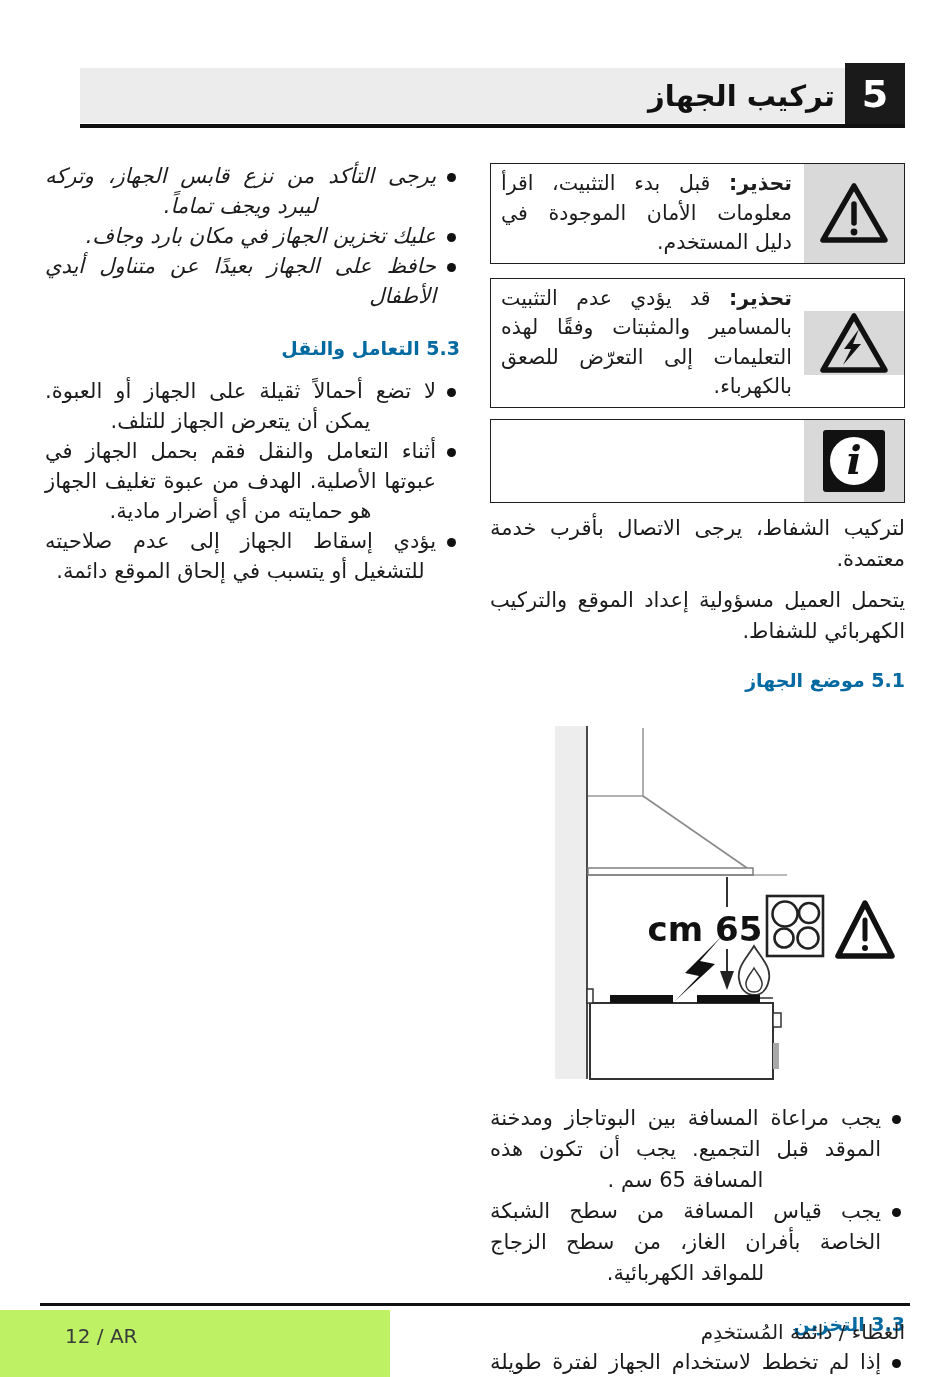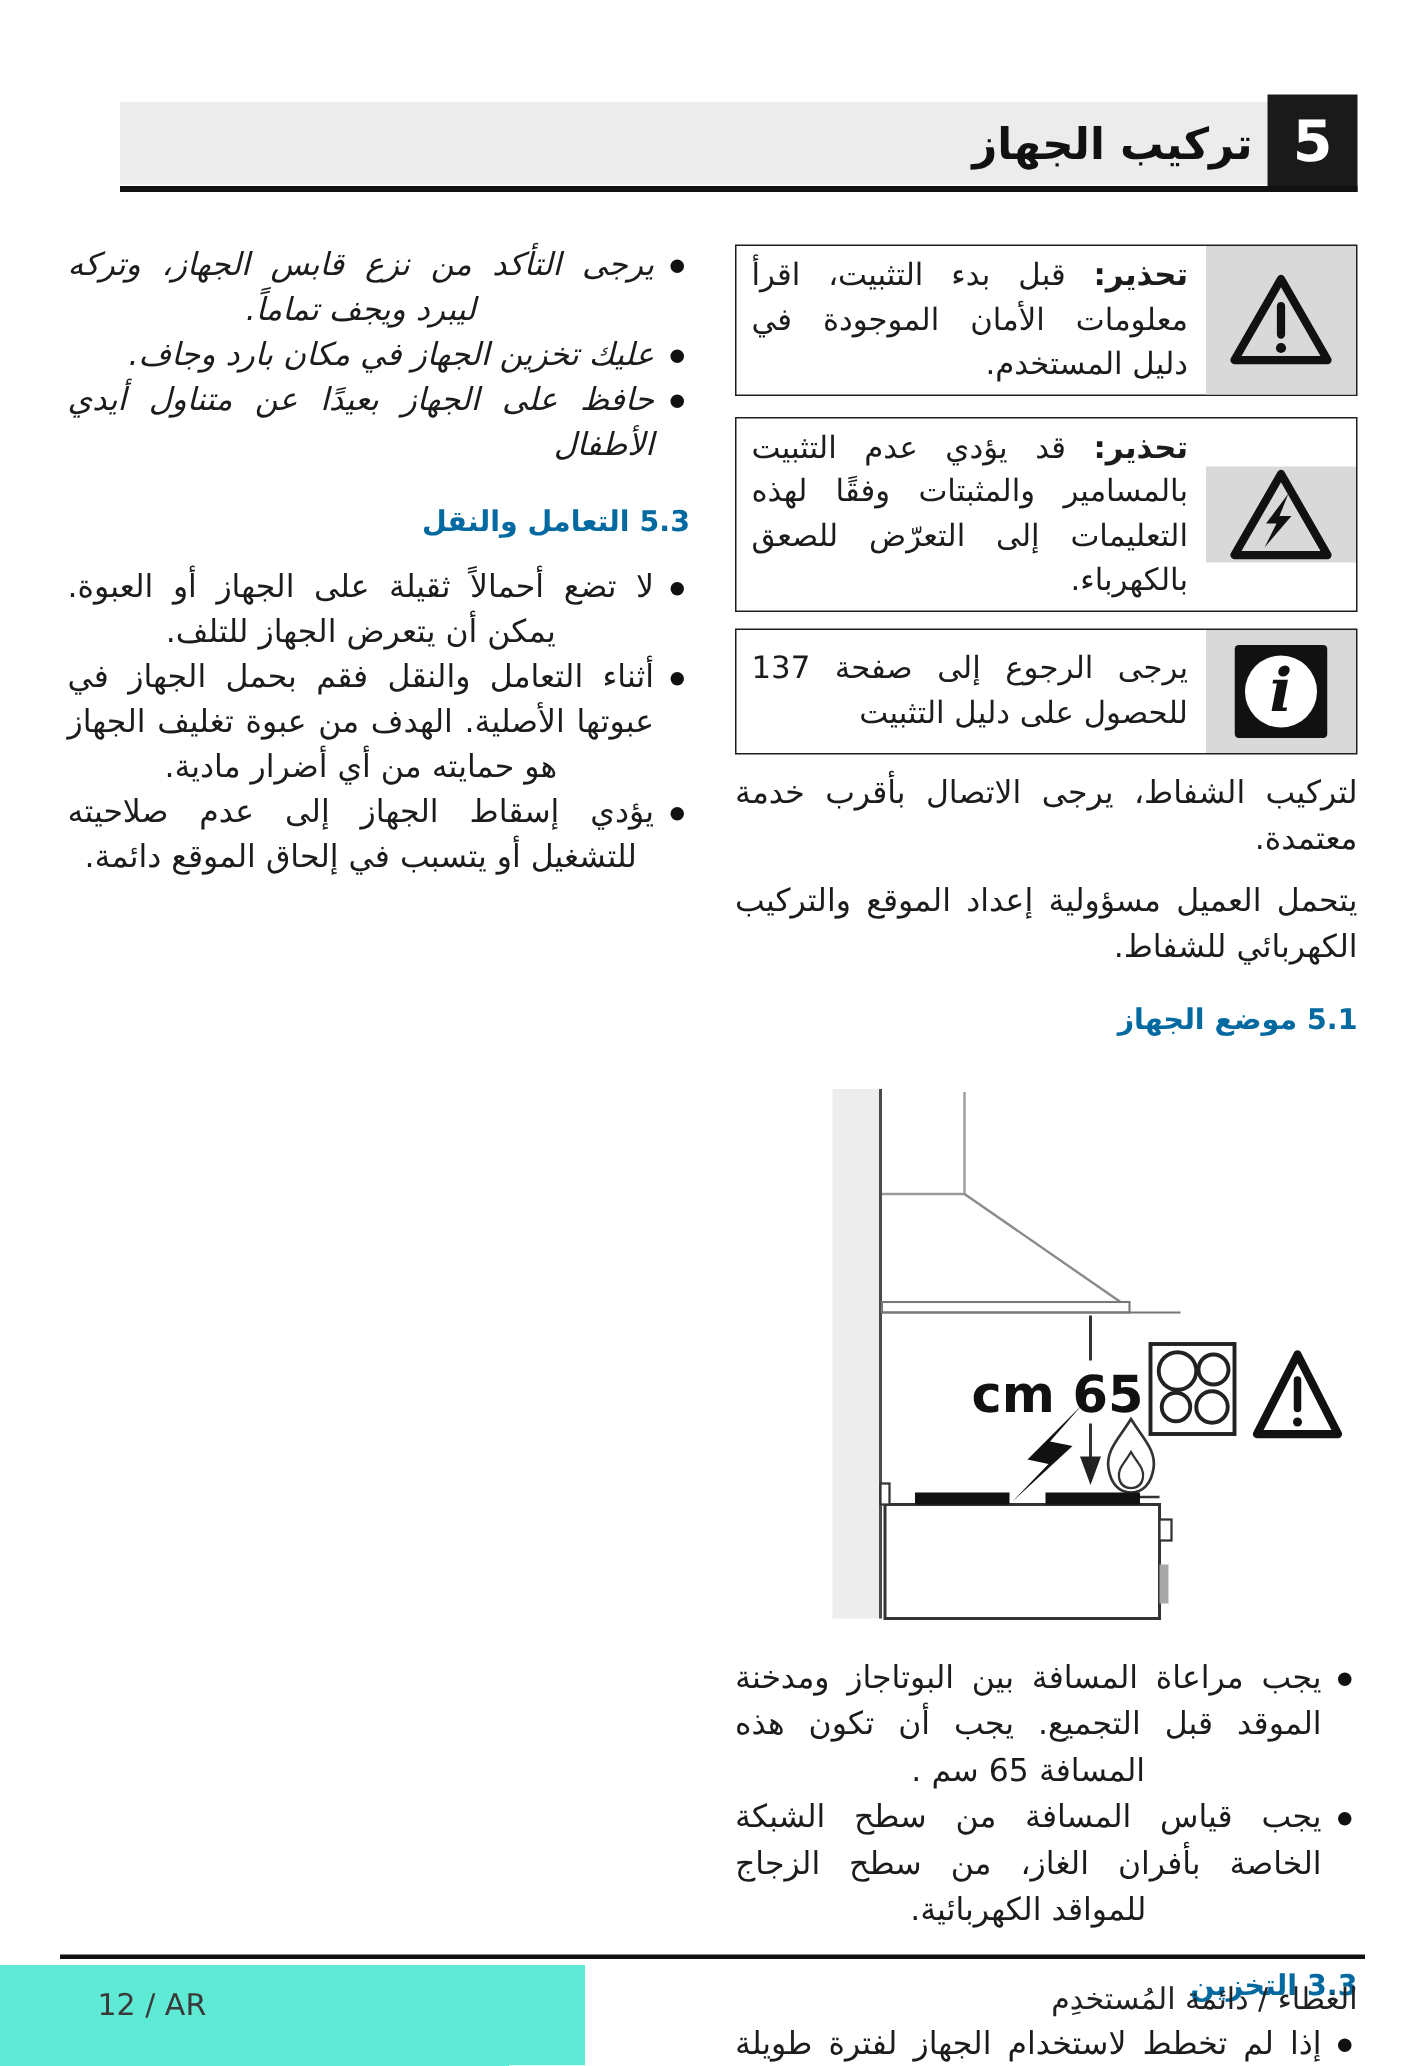--- a/index.html
+++ b/index.html
@@ -73,21 +73,21 @@
 
   .l-bullets-1 { margin-top:6px; }
   .l-bullets-1 li { line-height:30px;font-style:italic; }
   .h53 { margin-top:22px; }
   .l-bullets-2 { margin-top:13px; }
   .l-bullets-2 li { line-height:30px; }
 
   
   .footer-rule { position:absolute; top:1303px; left:40px; right:40px; height:2.5px; background:#111; }
   .footer-left-box {
-    position:absolute; top:1310px; left:0; width:390px; height:67px; background:#5eead4;
+    position:absolute; top:1310px; left:0; width:390px; height:67px; background:#bef264;
   }
   .footer-page { display:block; direction:ltr; text-align:left; padding:14px 0 0 65px;
     font-size:20px; color:#3a3a3a; }
   .footer-doc {
     position:absolute; top:1320px; right:45px; font-size:20px; color:#222; text-align:right;
   }
 </style>
 </head>
 <body>
 
@@ -129,23 +129,20 @@
     </div>
 
     <div class="note-box nb3">
       <div class="icon-panel">
         <svg width="62" height="62" viewBox="0 0 62 62" aria-hidden="true">
           <rect x="0" y="0" width="62" height="62" rx="3" fill="#111"></rect>
           <circle cx="31" cy="31" r="24" fill="#fff"></circle>
           <text x="31" y="44" text-anchor="middle" font-family="DejaVu Serif, serif" font-style="italic" font-weight="bold" font-size="40" fill="#111">i</text>
         </svg>
       </div>
-      <div class="note-text">
-        <p><span>يرجى الرجوع إلى صفحة 137 للحصول على دليل التثبيت</span></p>
-      </div>
     </div>
 
     <p class="para after-notes-1">لتركيب الشفاط، يرجى الاتصال بأقرب خدمة معتمدة.</p>
     <p class="para">يتحمل العميل مسؤولية إعداد الموقع والتركيب الكهربائي للشفاط.</p>
 
     <h2 class="sec h51">5.1 موضع الجهاز</h2>
 
     <figure class="install-figure">
       <svg width="380" height="374" viewBox="0 0 380 374" aria-hidden="false">
 

